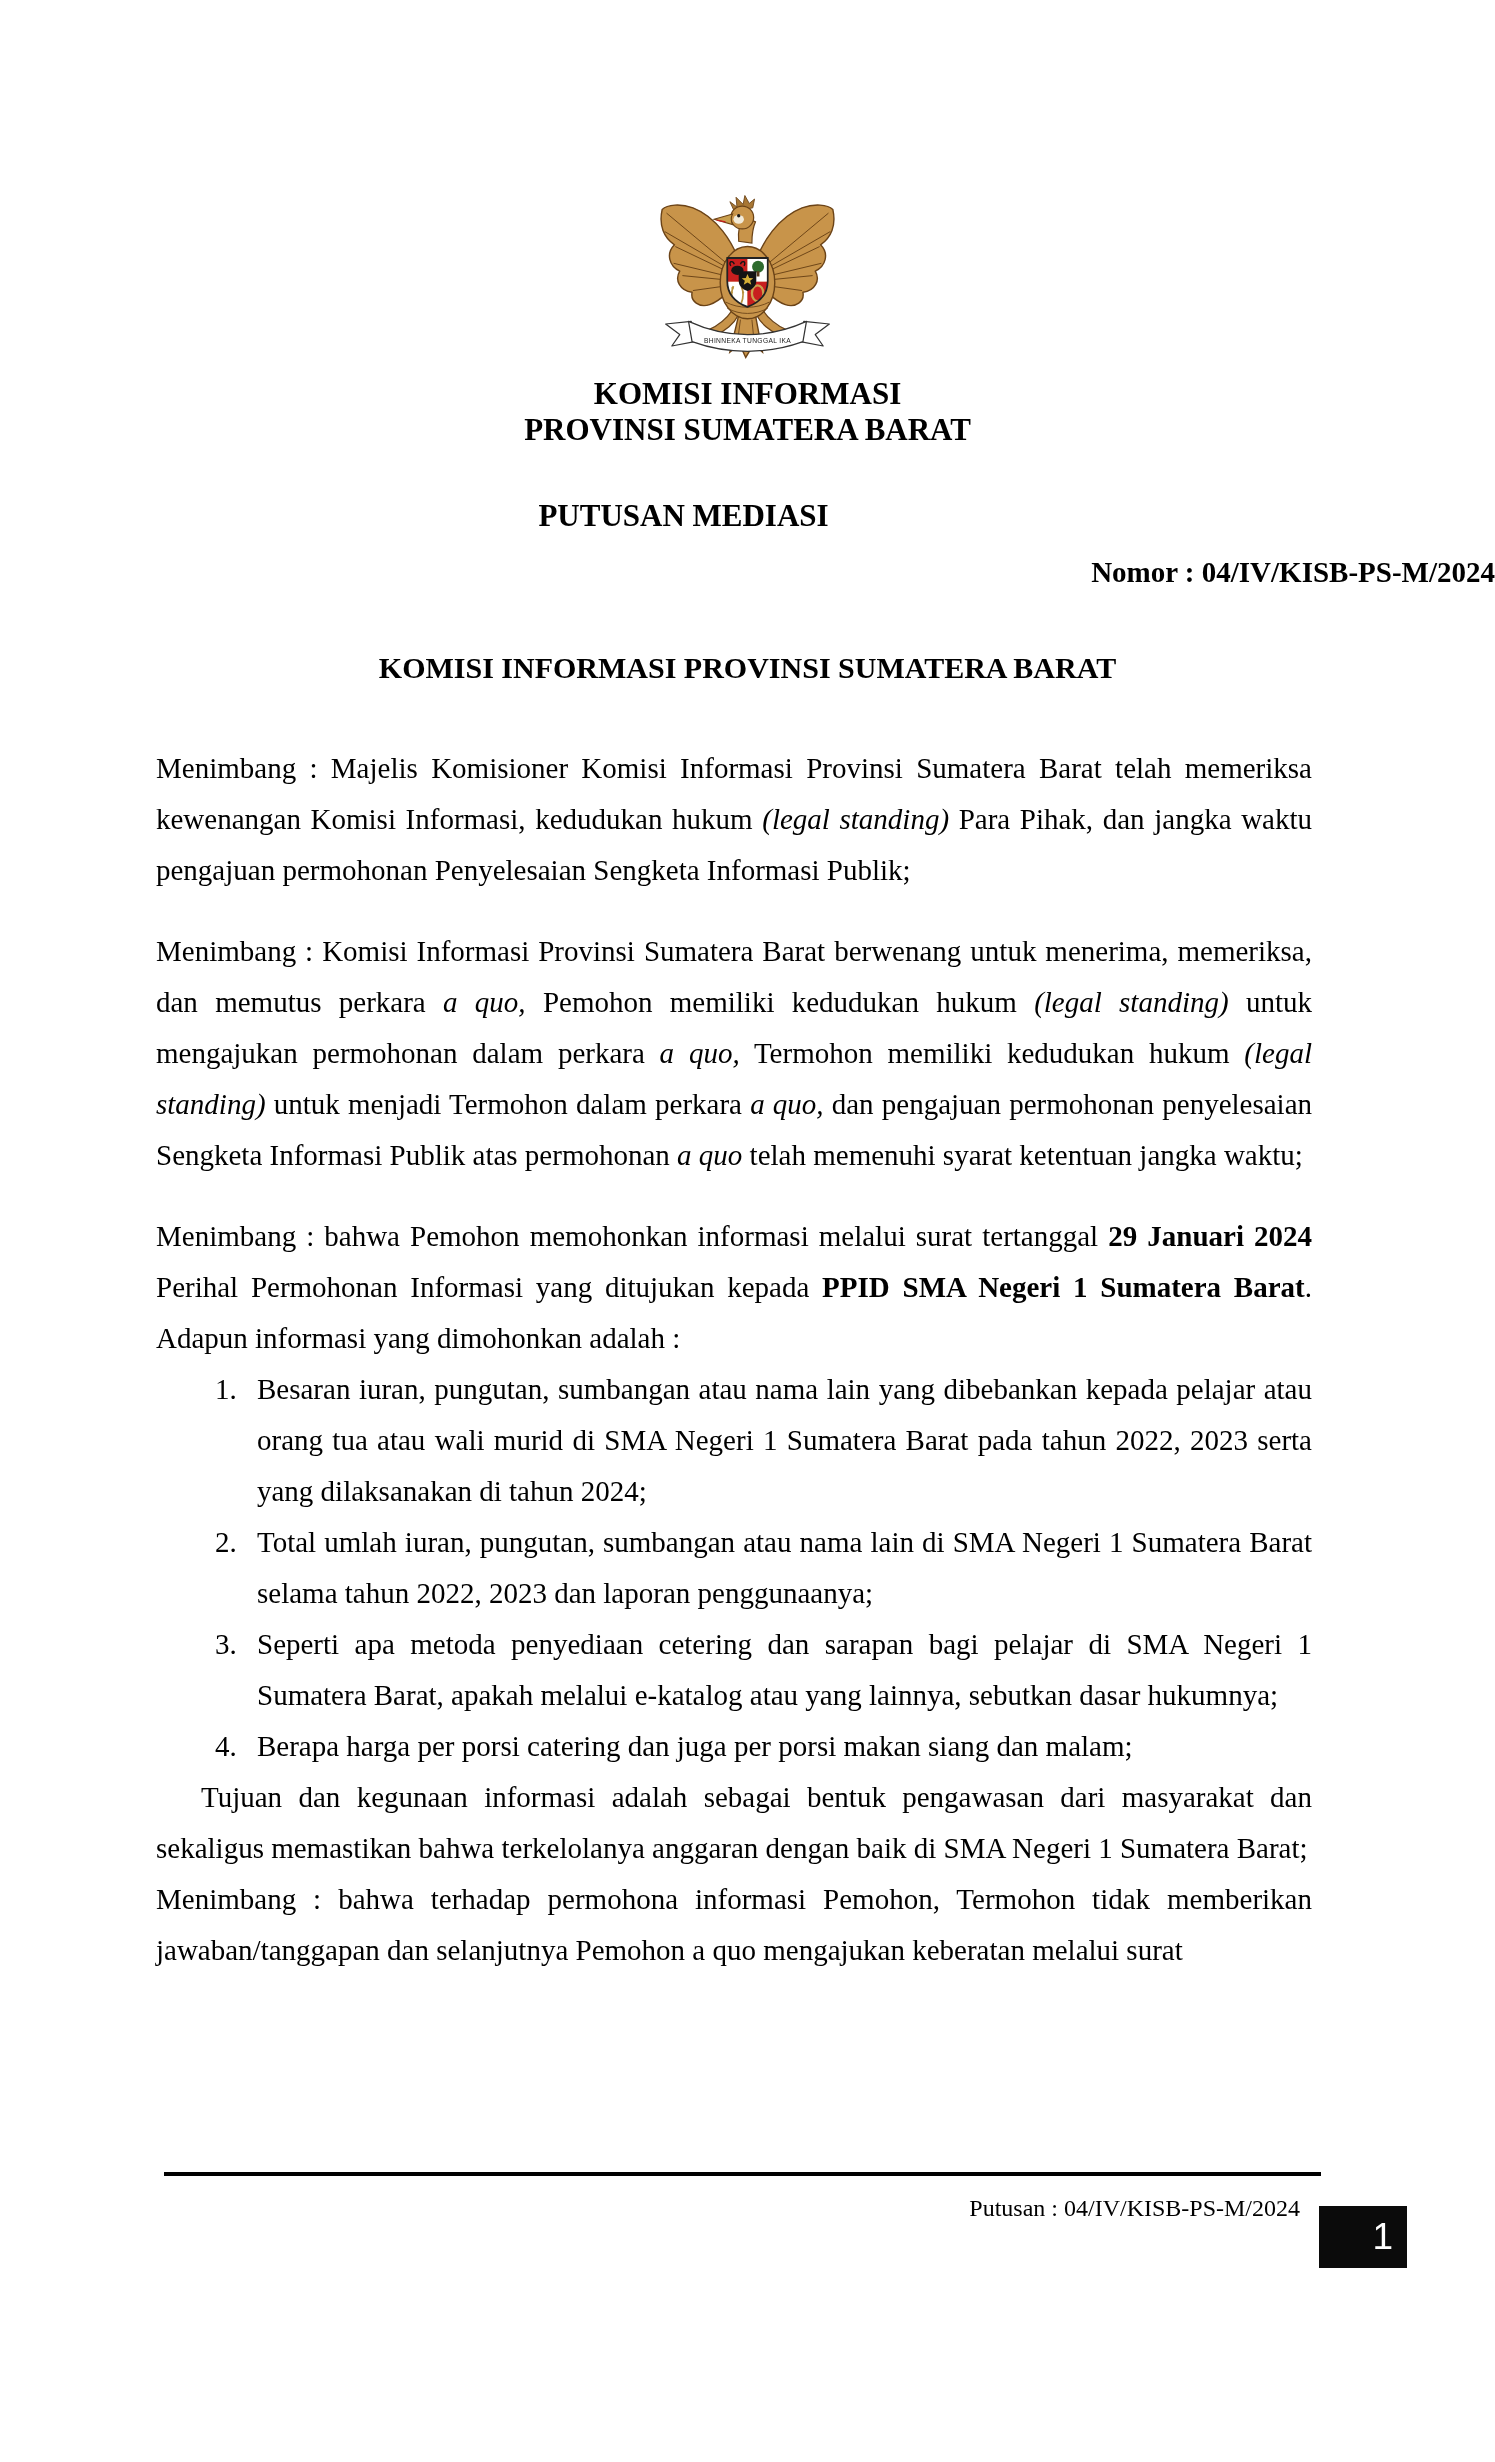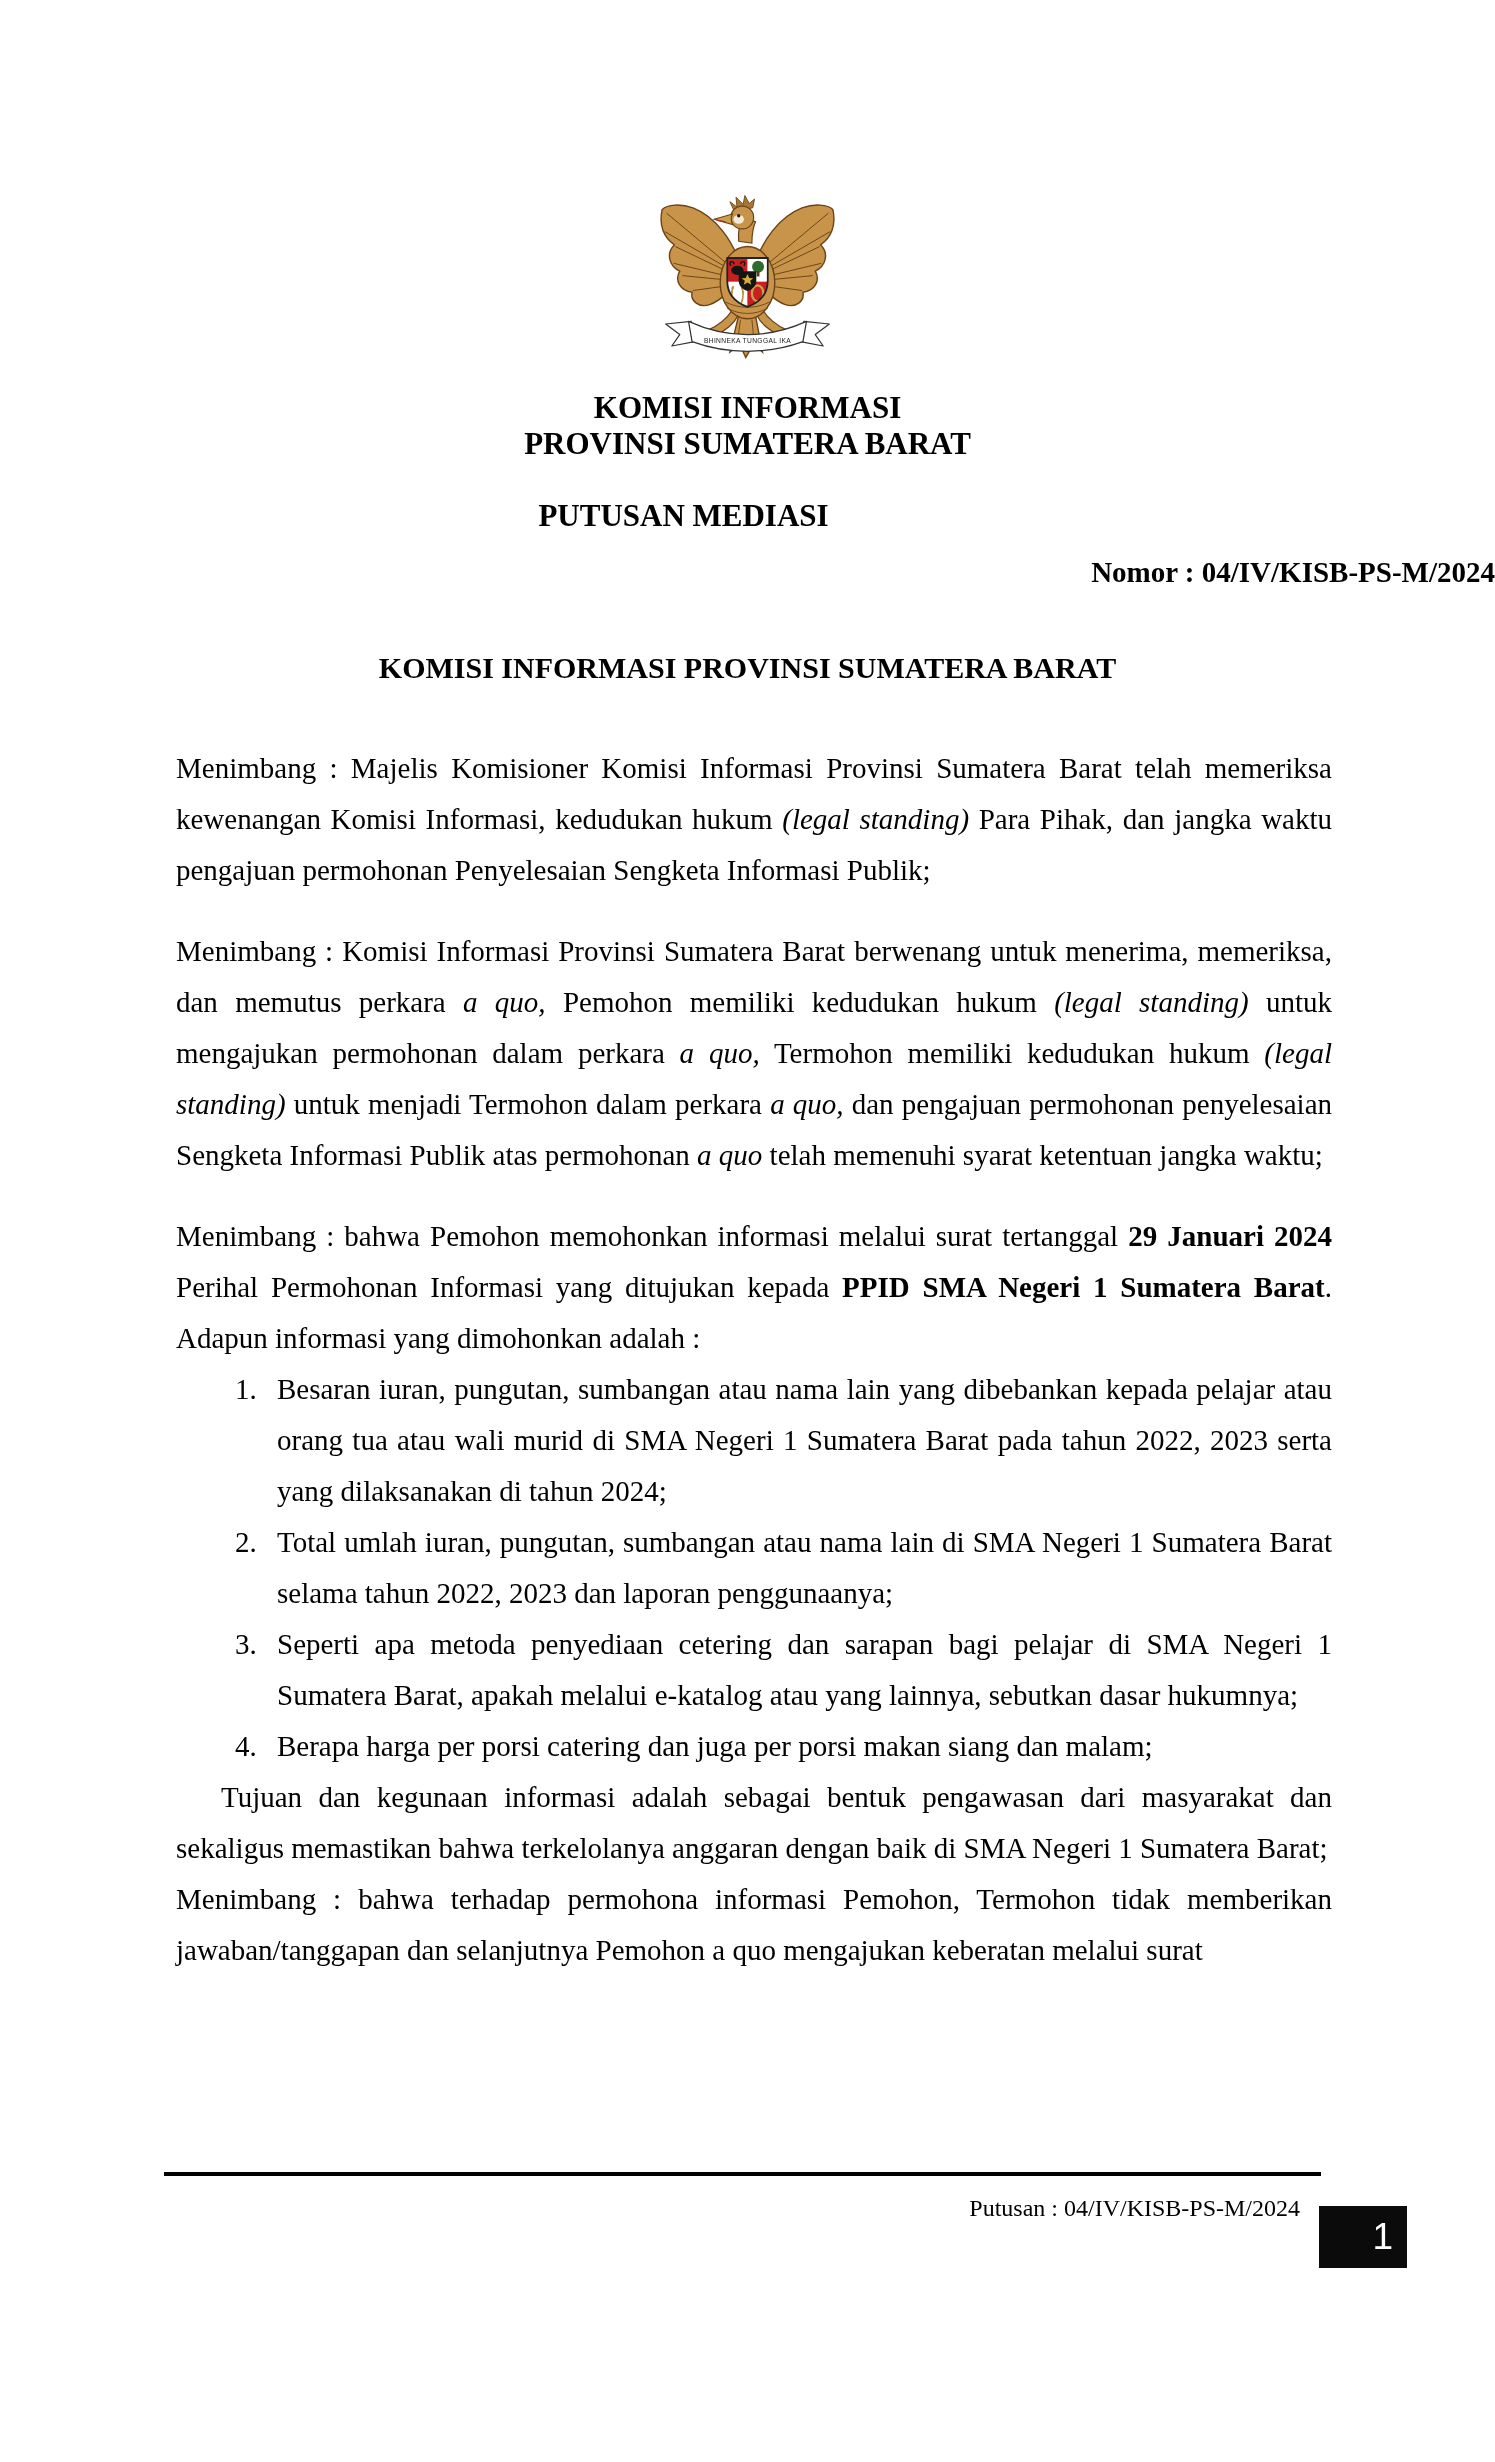--- a/index.html
+++ b/index.html
@@ -21,21 +21,20 @@
   }
   .org-header{
     position:absolute;
     top:376px;
     left:0;
     width:1495px;
     text-align:center;
     font-weight:bold;
     font-size:31px;
     line-height:36px;
-    margin-top:14px;
   }
   .doc-type{
     position:absolute;
     top:498px;
     left:0;
     width:1367px;
     text-align:center;
     font-weight:bold;
     font-size:31px;
   }
@@ -53,21 +52,21 @@
     top:651px;
     left:0;
     width:1495px;
     text-align:center;
     font-weight:bold;
     font-size:30px;
   }
   .body-content{
     position:absolute;
     top:743px;
-    left:176px;
+    left:156px;
     width:1156px;
     font-size:29px;
     line-height:51px;
     text-align:justify;
   }
   .para{margin:0 0 30px 0;}
   .para.tight{margin:0;}
   .i{font-style:italic;}
   .b{font-weight:bold;margin-top:12px;}
   .list-block{margin:0;}

